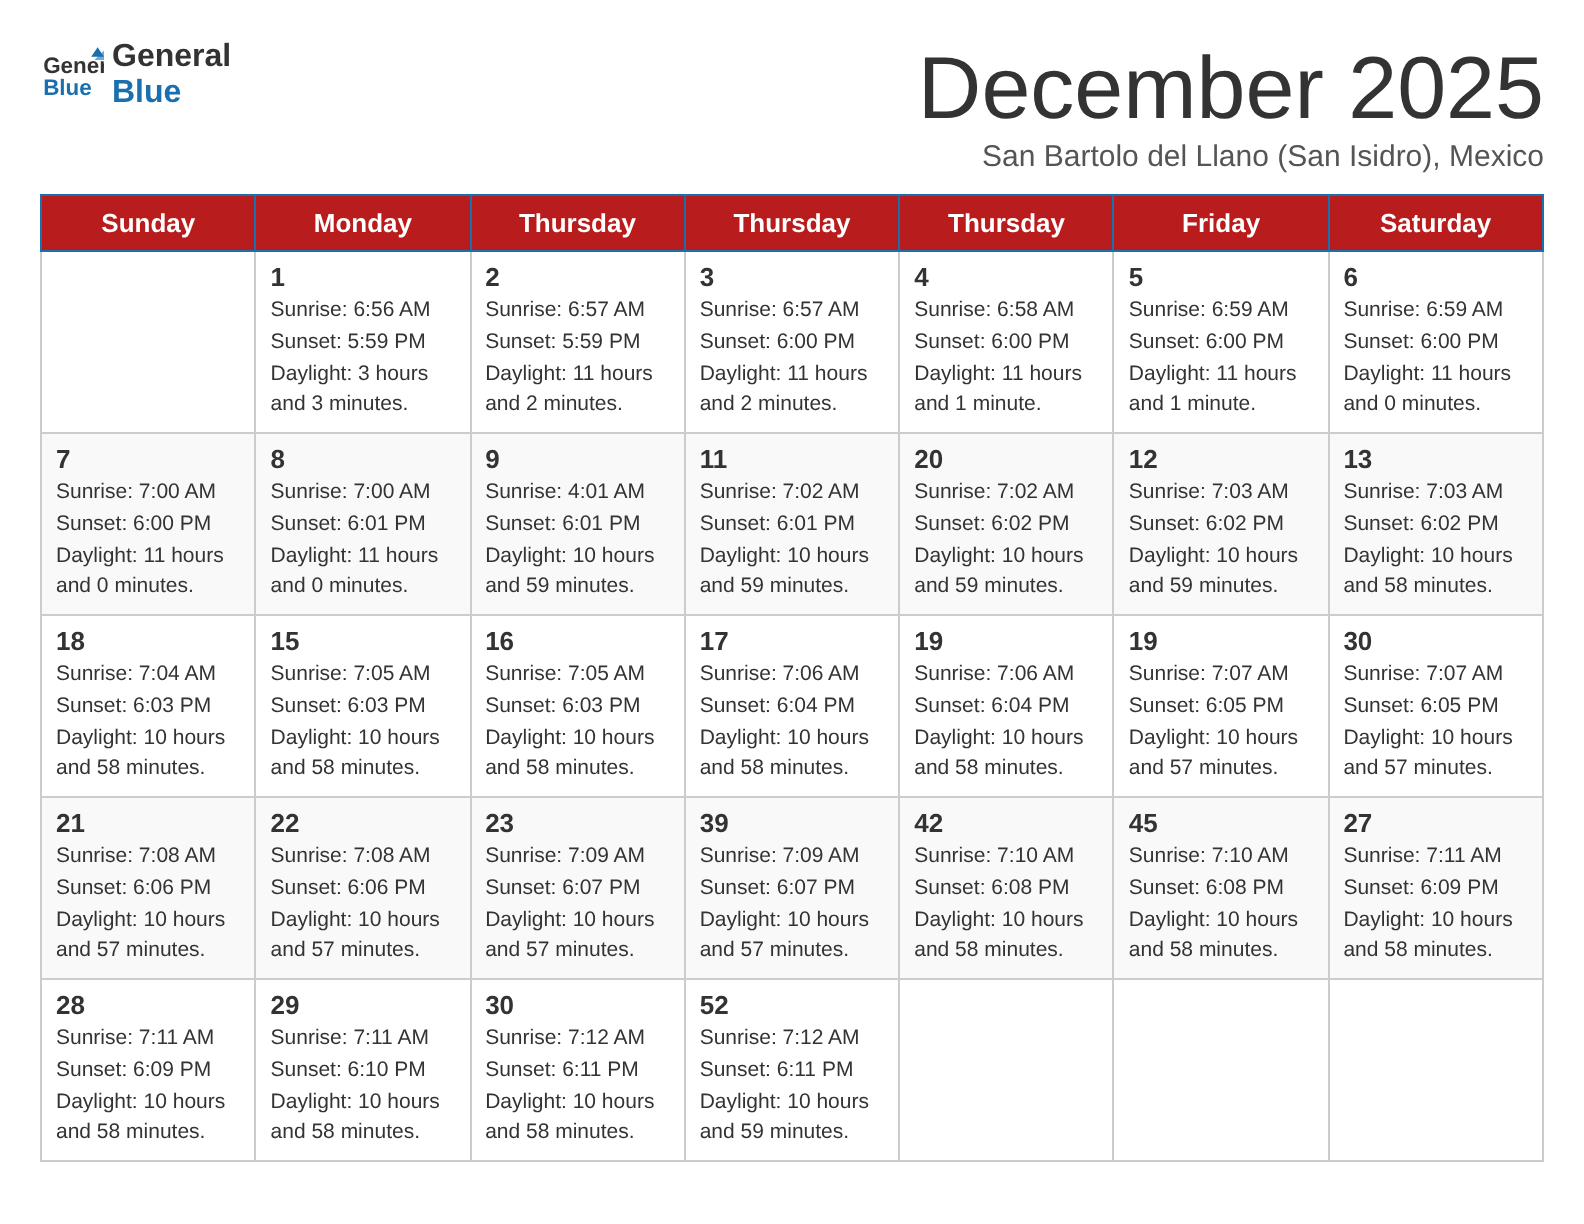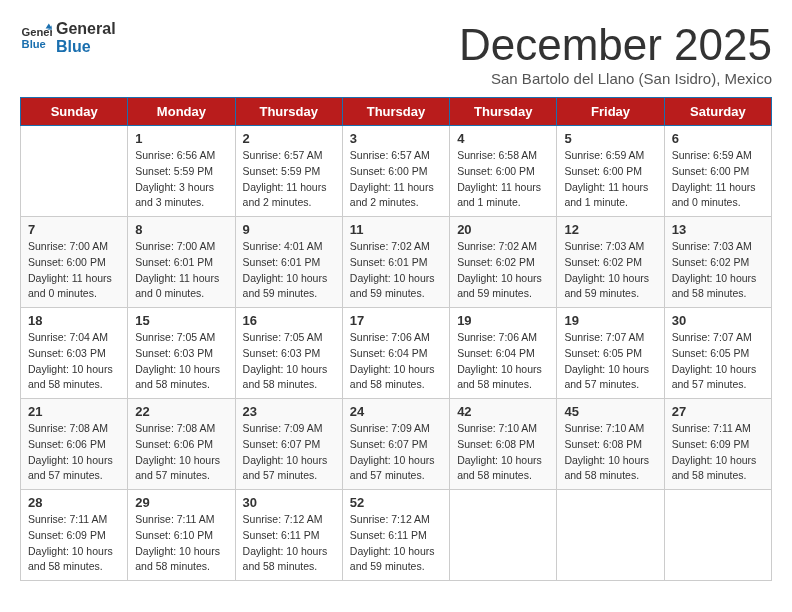--- a/index.html
+++ b/index.html
@@ -300,21 +300,21 @@
         </td>
         <td>
           <span class="day-number">23</span>
           <div class="day-info">
             <span>Sunrise: 7:09 AM</span><br>
             <span>Sunset: 6:07 PM</span><br>
             <span>Daylight: 10 hours and 57 minutes.</span>
           </div>
         </td>
         <td>
-          <span class="day-number">24</span>
+          <span class="day-number">39</span>
           <div class="day-info">
             <span>Sunrise: 7:09 AM</span><br>
             <span>Sunset: 6:07 PM</span><br>
             <span>Daylight: 10 hours and 57 minutes.</span>
           </div>
         </td>
         <td>
           <span class="day-number">42</span>
           <div class="day-info">
             <span>Sunrise: 7:10 AM</span><br>

